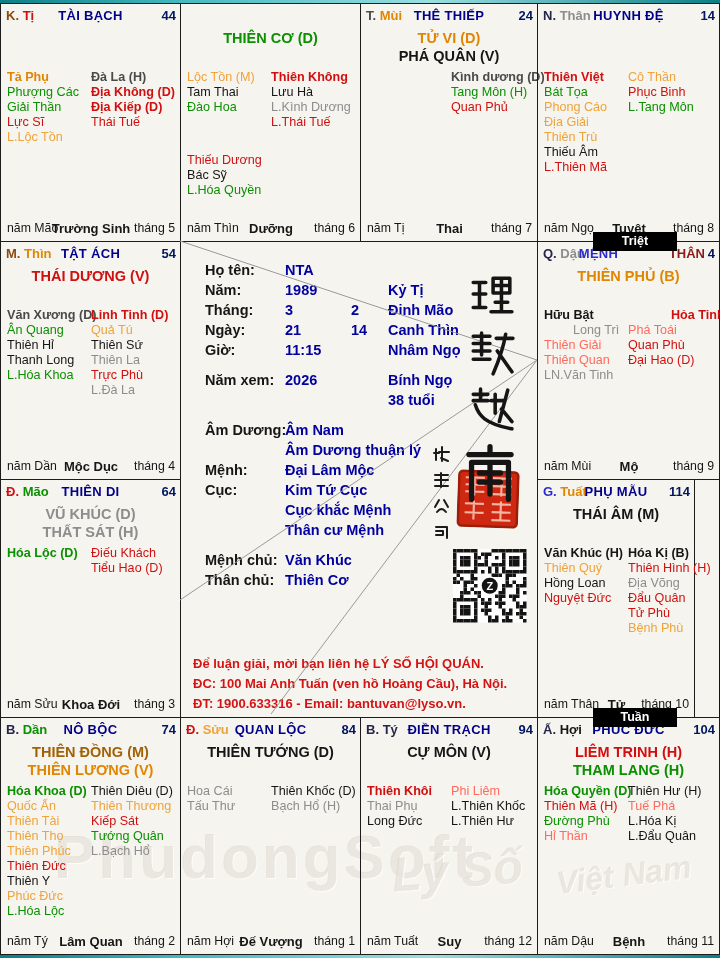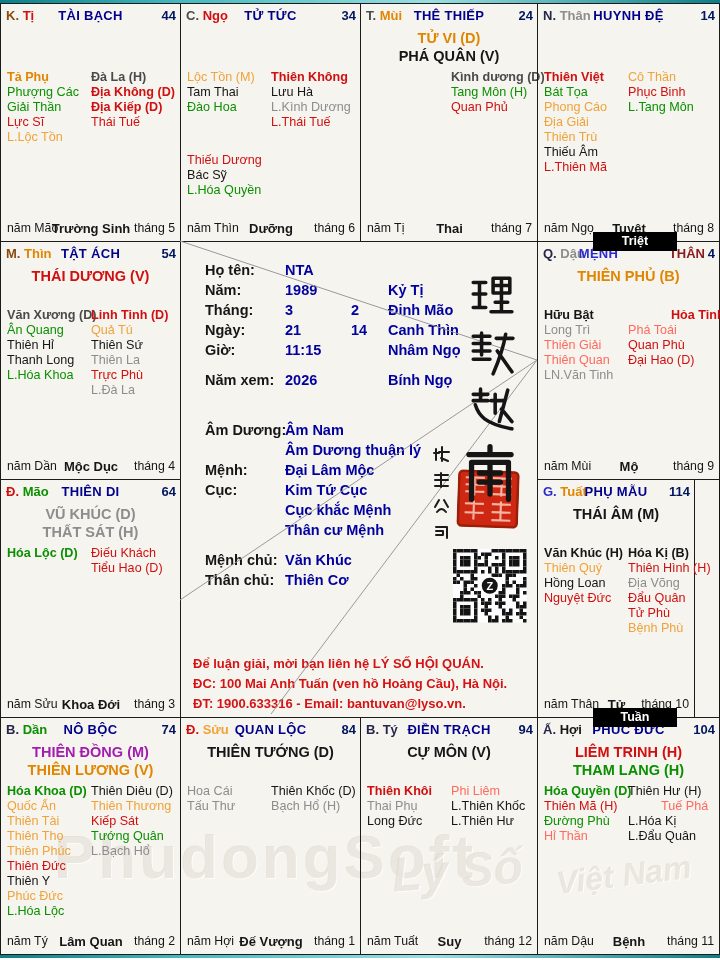--- a/index.html
+++ b/index.html
@@ -360,20 +360,23 @@
         <div class="c-row" style="top: 100px;">
           <span class="c-label">Giờ:</span>
           <span class="c-v1">11:15</span>
           <span class="c-v3">Nhâm Ngọ</span>
         </div>
         <div class="c-row" style="top: 130px;">
           <span class="c-label">Năm xem:</span>
           <span class="c-v1">2026</span>
           <span class="c-v3">Bính Ngọ</span>
         </div>
+        <div class="c-row" style="top: 150px;">
+          <span class="c-v3">38 tuổi</span>
+        </div>
         <div class="c-row" style="top: 180px;">
           <span class="c-label">Âm Dương:</span>
           <span class="c-v1">Âm Nam</span>
         </div>
         <div class="c-row" style="top: 200px;">
           <span class="c-v1">Âm Dương thuận lý</span>
         </div>
         <div class="c-row" style="top: 220px;">
           <span class="c-label">Mệnh:</span>
           <span class="c-v1">Đại Lâm Mộc</span>
@@ -425,24 +428,22 @@
           <span class="bold" style="color: rgb(208, 16, 16);">Địa Kiếp (D)</span>
           <span style="color: rgb(208, 16, 16);">Thái Tuế</span>
         </div>
         <div class="p-foot">
           <span class="fy">năm Mão</span>
           <span class="stage">Trường Sinh</span>
           <span class="fm">tháng 5</span>
         </div>
       </div>
       <div class="palace" style="left: 180px; top: 0px; width: 181px; height: 239px;">
-        <div class="p-head">
-          <span class="p-stem"><span style="color: rgb(74, 74, 74);">C. </span><span style="color: rgb(208, 16, 16);">Ngọ</span></span>
-          <span class="p-name" style="color: rgb(0, 0, 140);">TỬ TỨC</span>
-          <span class="p-num">34</span>
+        <div class="p-main">
+          <div style="color: rgb(10, 144, 0);">THIÊN CƠ (D)</div>
         </div>
         <div class="p-col col-l">
           <span style="color: rgb(239, 163, 58);">Lộc Tồn (M)</span>
           <span style="color: rgb(22, 22, 22);">Tam Thai</span>
           <span style="color: rgb(10, 144, 0);">Đào Hoa</span>
           <span style="color: rgb(208, 16, 16); margin-top: 38px;">Thiếu Dương</span>
           <span style="color: rgb(22, 22, 22);">Bác Sỹ</span>
           <span style="color: rgb(10, 144, 0);">L.Hóa Quyền</span>
         </div>
         <div class="p-col col-r">
@@ -539,21 +540,21 @@
           <span class="p-stem"><span style="color: rgb(38, 38, 74);">Q. </span><span style="color: rgb(141, 141, 141);">Dậu</span></span>
           <span class="p-name" style="color: rgb(42, 42, 208); right: 60px;">MỆNH</span>
           <span class="p-num">4</span>
           <span class="p-name2" style="color: rgb(139, 26, 26);">THÂN</span>
         </div>
         <div class="p-main">
           <div style="color: rgb(224, 134, 0);">THIÊN PHỦ (B)</div>
         </div>
         <div class="p-col col-l">
           <span class="bold" style="color: rgb(22, 22, 22);">Hữu Bật</span>
-          <span style="color: rgb(141, 141, 141);">Long Trì</span>
+          <span style="color: rgb(141, 141, 141); margin-left: 29px;">Long Trì</span>
           <span style="color: rgb(255, 106, 94);">Thiên Giải</span>
           <span style="color: rgb(255, 106, 94);">Thiên Quan</span>
           <span style="color: rgb(141, 141, 141);">LN.Văn Tinh</span>
         </div>
         <div class="p-col col-r">
           <span class="bold" style="color: rgb(208, 16, 16); margin-left: 43px;">Hỏa Tinh (H)</span>
           <span style="color: rgb(255, 106, 94);">Phá Toái</span>
           <span style="color: rgb(208, 16, 16);">Quan Phù</span>
           <span style="color: rgb(208, 16, 16);">Đại Hao (D)</span>
         </div>
@@ -615,21 +616,21 @@
           <span class="fm">tháng 10</span>
         </div>
       </div>
       <div class="palace" style="left: 0px; top: 714px; width: 181px; height: 238px;">
         <div class="p-head">
           <span class="p-stem"><span style="color: rgb(38, 38, 74);">B. </span><span style="color: rgb(10, 144, 0);">Dần</span></span>
           <span class="p-name" style="color: rgb(0, 0, 140);">NÔ BỘC</span>
           <span class="p-num">74</span>
         </div>
         <div class="p-main">
-          <div style="color: #a21caf;">THIÊN ĐỒNG (M)</div>
+          <div style="color: #a16207;">THIÊN ĐỒNG (M)</div>
           <div style="color: rgb(224, 134, 0);">THIÊN LƯƠNG (V)</div>
         </div>
         <div class="p-col col-l">
           <span class="bold" style="color: rgb(10, 144, 0);">Hóa Khoa (D)</span>
           <span style="color: rgb(239, 163, 58);">Quốc Ấn</span>
           <span style="color: rgb(239, 163, 58);">Thiên Tài</span>
           <span style="color: rgb(239, 163, 58);">Thiên Thọ</span>
           <span style="color: rgb(239, 163, 58);">Thiên Phúc</span>
           <span style="color: rgb(208, 16, 16);">Thiên Đức</span>
           <span style="color: rgb(22, 22, 22);">Thiên Y</span>
@@ -708,21 +709,21 @@
           <div style="color: rgb(10, 144, 0);">THAM LANG (H)</div>
         </div>
         <div class="p-col col-l">
           <span class="bold" style="color: rgb(10, 144, 0);">Hóa Quyền (D)</span>
           <span style="color: rgb(208, 16, 16);">Thiên Mã (H)</span>
           <span style="color: rgb(10, 144, 0);">Đường Phù</span>
           <span style="color: rgb(255, 106, 94);">Hỉ Thần</span>
         </div>
         <div class="p-col col-r">
           <span style="color: rgb(22, 22, 22);">Thiên Hư (H)</span>
-          <span style="color: rgb(255, 106, 94); margin-left: 33px;">Tuế Phá</span>
+          <span style="color: rgb(255, 106, 94);">Tuế Phá</span>
           <span style="color: rgb(22, 22, 22);">L.Hóa Kị</span>
           <span style="color: rgb(22, 22, 22);">L.Đẩu Quân</span>
         </div>
         <div class="p-foot">
           <span class="fy">năm Dậu</span>
           <span class="stage">Bệnh</span>
           <span class="fm">tháng 11</span>
         </div>
       </div>
     </div>

